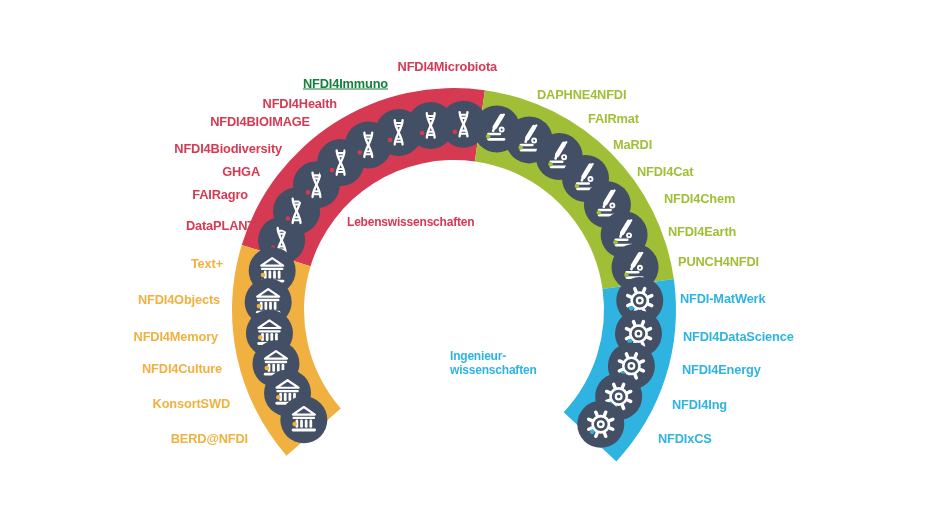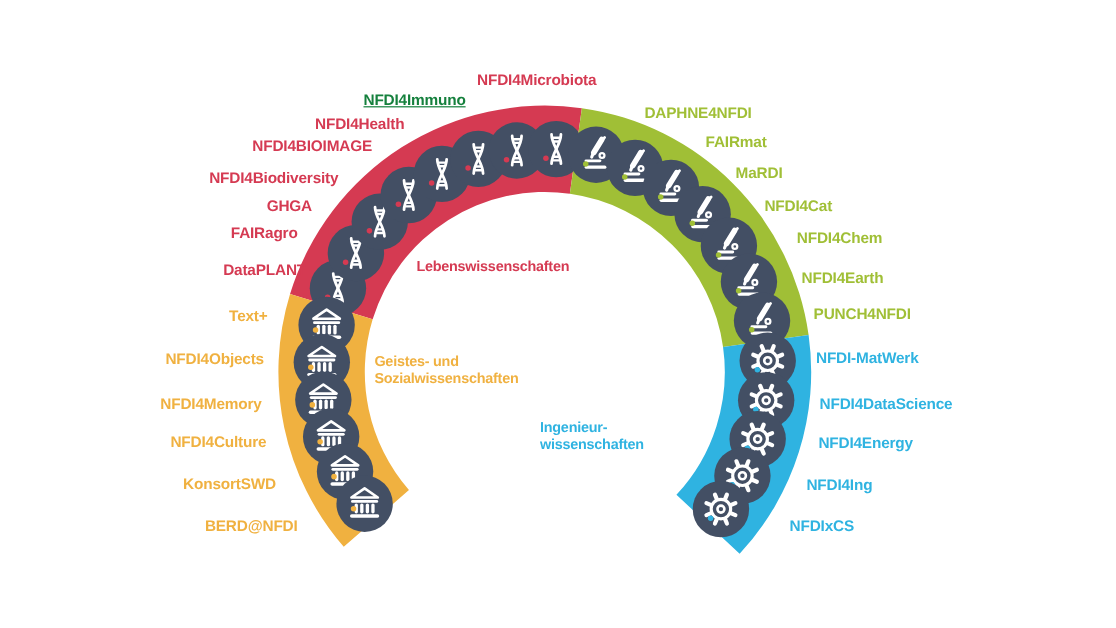--- a/index.html
+++ b/index.html
@@ -400,17 +400,15 @@
       <div class="c-label" style="color:#F0B140;right:708px;top:368px;text-align:right;">NFDI4Culture</div>
       <div class="c-label" style="color:#F0B140;right:700px;top:403px;text-align:right;">KonsortSWD</div>
       <div class="c-label" style="color:#F0B140;right:682px;top:438px;text-align:right;">BERD@NFDI</div>
       <div class="c-label" style="color:#2FB3E1;left:680px;top:298px;">NFDI-MatWerk</div>
       <div class="c-label" style="color:#2FB3E1;left:683px;top:336px;">NFDI4DataScience</div>
       <div class="c-label" style="color:#2FB3E1;left:682px;top:369px;">NFDI4Energy</div>
       <div class="c-label" style="color:#2FB3E1;left:672px;top:404px;">NFDI4Ing</div>
       <div class="c-label" style="color:#2FB3E1;left:658px;top:438px;">NFDIxCS</div>
     </div>
   <div class="seg-title" style="left: 347px; top: 216px; color: rgb(213, 58, 82);">Lebenswissenschaften</div>
-  <div class="seg-title" style="left: 312px; top: 295px; color: rgb(240, 177, 64);">Geistes- und
-Sozialwissenschaften</div>
   <div class="seg-title" style="left: 450px; top: 350px; color: rgb(47, 179, 225);">Ingenieur-
 wissenschaften</div>
 </div>
 
 </body></html>

